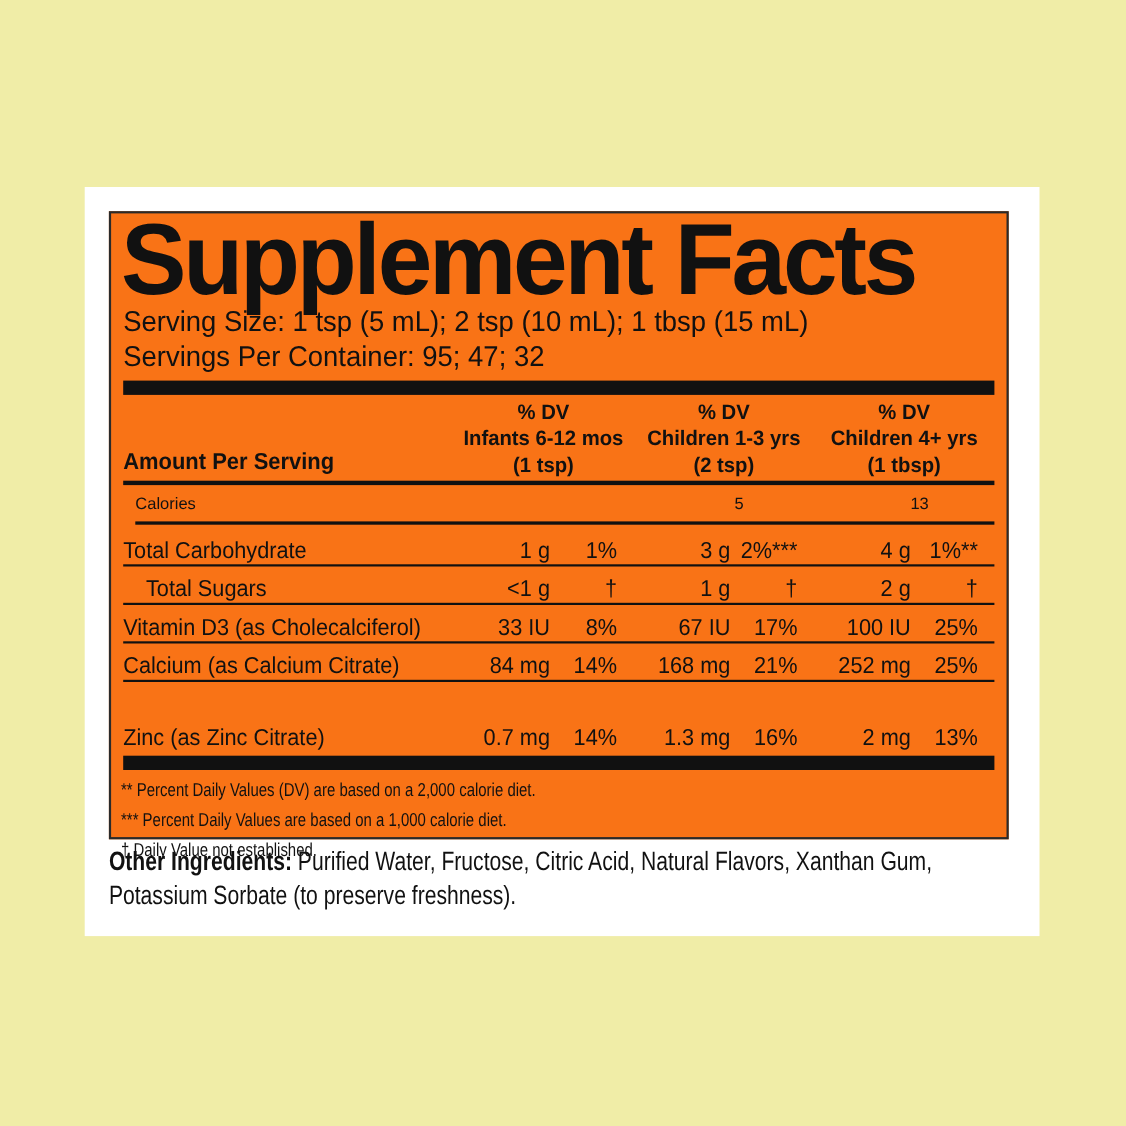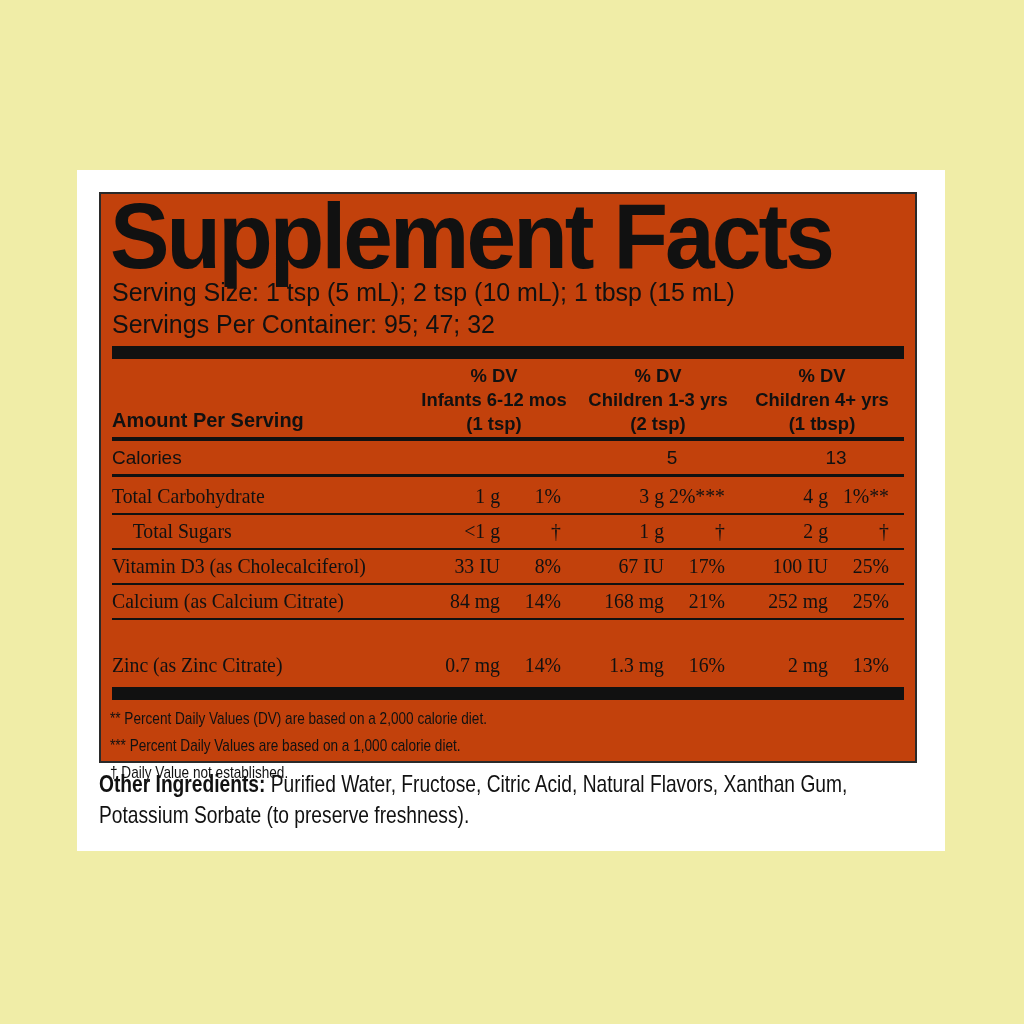--- a/index.html
+++ b/index.html
@@ -13,21 +13,21 @@
     position: absolute;
     left: 77px; top: 170px;
     width: 868px; height: 681px;
     background: #ffffff;
   }
   .facts-box {
     position: absolute;
     left: 22px; top: 22px;
     width: 818px; height: 571px;
     border: 2px solid #2a2a2a;
-    background: #c2410c;
+    background: #f97316;
   }
   .title {
     position: absolute;
     left: 9px; top: -4px;
     font-size: 92px;
     font-weight: bold;
     letter-spacing: -3px;
     white-space: nowrap;
     line-height: 1.0;
     transform: scaleX(0.97);
@@ -80,46 +80,45 @@
   }
   .header-rule {
     position: absolute;
     left: 11px; right: 11px;
     top: 243px; height: 4px;
     background: #111;
   }
 
   .calories-row {
     position: absolute;
-    left: 11px; right: 11px;
+    left: 22px; right: 11px;
     top: 248px; height: 35px;
     display: flex;
     align-items: center;
     border-bottom: 3px solid #111;
-    font-size: 19px;
+    font-size: 15px;
   }
   .calories-row .name { flex: 1; white-space: nowrap; }
   .calories-row .cal-val {
     width: 164px;
     text-align: center;
     padding-left: 28px;
   }
 
   .rows {
     position: absolute;
     left: 11px; right: 11px;
     top: 286px;
   }
   .nutrient-row {
     height: 35px;
     display: flex;
-    align-items: center;
+    align-items: flex-end;
     border-bottom: 2px solid #111;
     font-size: 21px;
-    font-family: Liberation Serif, serif;
   }
   .nutrient-row.last { border-bottom: none; margin-top: 28px; }
   .nutrient-row .name {
     flex: 1;
     white-space: nowrap;
     transform: scaleX(0.94);
     transform-origin: 0 50%;
   }
   .nutrient-row.indent .name { padding-left: 22px; }
   .group-cells { display: flex; width: 164px; }

